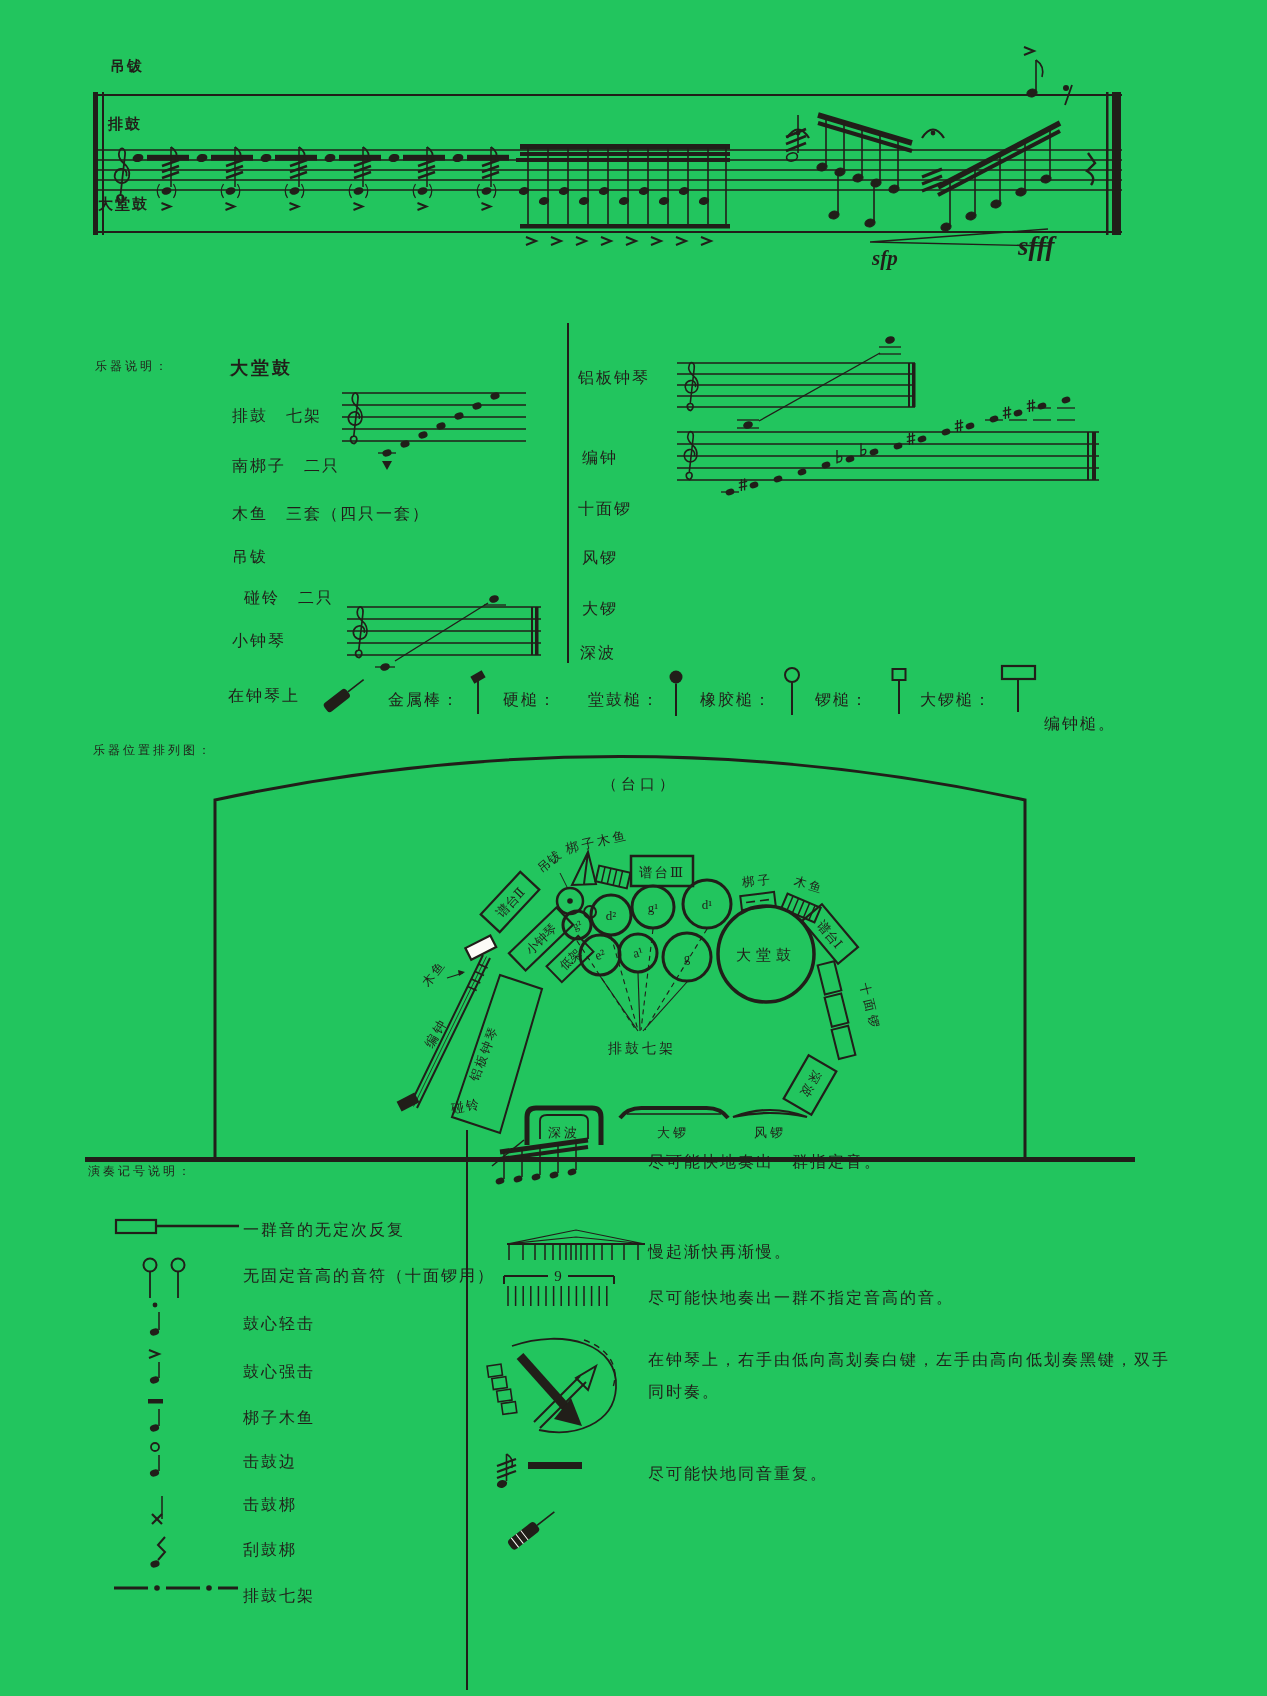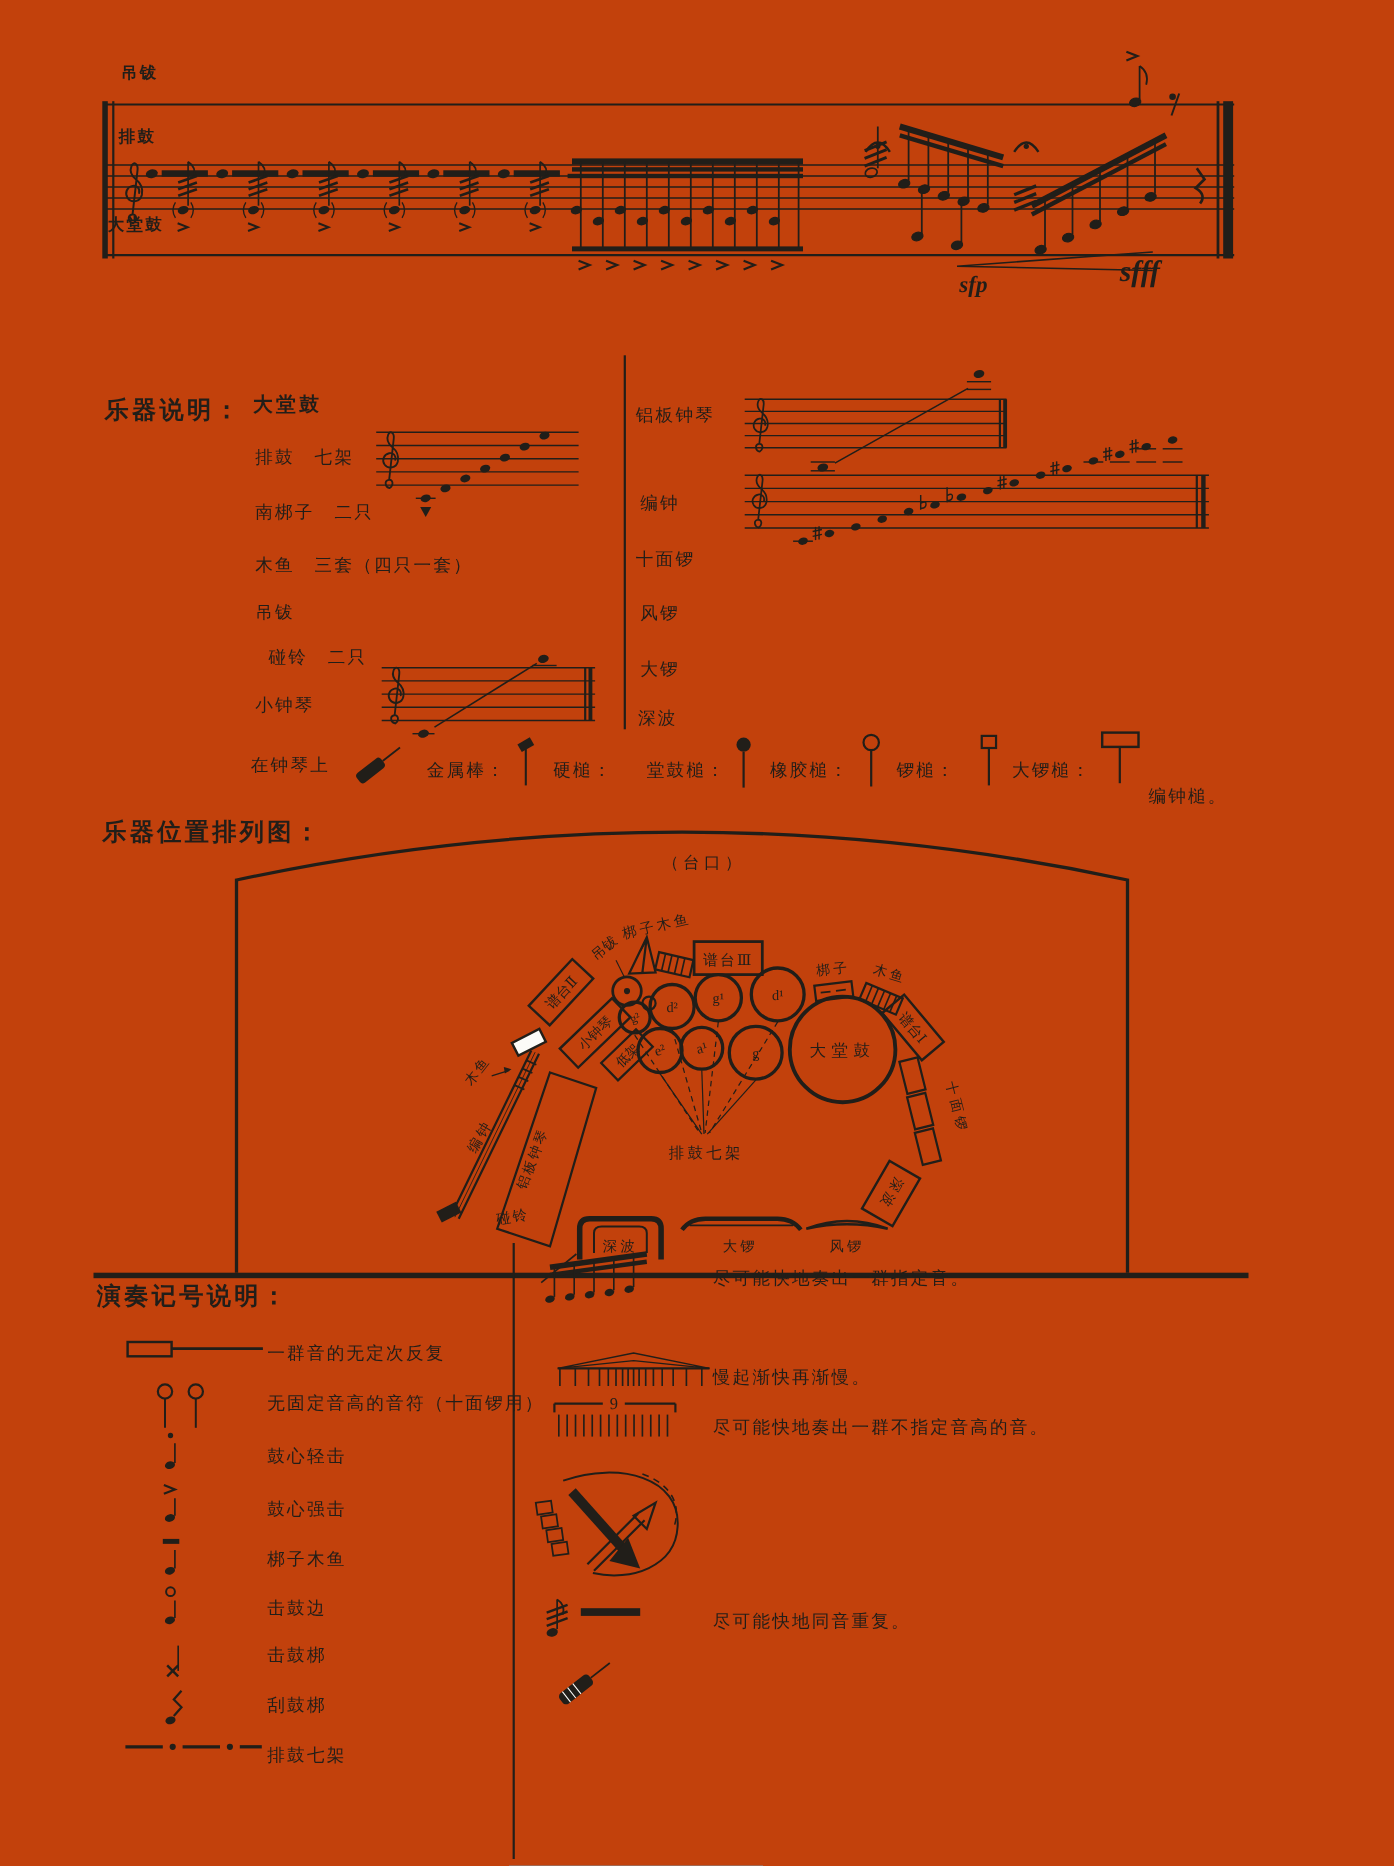--- a/index.html
+++ b/index.html
@@ -1,20 +1,20 @@
 <!DOCTYPE html>
 <html><head>
 <meta charset="utf-8">
 <style>
   html,body{margin:0;padding:0;background:#888;}
-  #page{position:relative;width:1267px;height:1696px;background:#c2410c;color:#211e19;
+  #page{position:relative;width:1267px;height:1696px;background:#22c55e;color:#211e19;
         font-family:"Liberation Serif","DejaVu Serif",serif;overflow:hidden;}
   .abs{position:absolute;}
   .txt{font-size:16px;letter-spacing:2px;white-space:nowrap;}
-  .hdr{font-size:22px;font-weight:700;letter-spacing:3px;white-space:nowrap;}
+  .hdr{font-size:12px;font-weight:400;letter-spacing:3px;white-space:nowrap;}
   .sub{font-size:18px;font-weight:700;letter-spacing:3px;white-space:nowrap;}
   .wrap{white-space:normal;line-height:2.0;}
   .vline{background:#211e19;width:2px;}
   .hline{background:#211e19;}
   svg{overflow:visible;display:block;}
   svg text{fill:#211e19;font-family:"Liberation Serif","DejaVu Serif",serif;}
   .slabel{font-size:15px;font-weight:700;letter-spacing:2px;}
   .dyn{font-size:21px;font-style:italic;font-weight:700;}
   .dyn2{font-size:27px;font-style:italic;font-weight:700;}
   .dg{font-size:13px;}
@@ -649,20 +649,21 @@
     <rect x="12" y="64" width="14" height="11"></rect>
         <rect x="15" y="77" width="14" height="11"></rect>
   </g>
   <path d="M28,20 C80,2 135,18 132,62 C130,98 90,112 55,104" fill="none" stroke="#211e19" stroke-width="1.8"></path>
   <path d="M100,14 C128,24 136,44 128,64" fill="none" stroke="#211e19" stroke-width="1.4" stroke-dasharray="6 5"></path>
   <line x1="36" y1="30" x2="86" y2="86" stroke="#211e19" stroke-width="9"></line>
   <polygon points="98,100 70,93 87,72" fill="#211e19"></polygon>
   <path d="M56,102 L102,56 M50,96 L96,50" stroke="#211e19" stroke-width="2" fill="none"></path>
   <path d="M112,40 L92,52 L104,64 Z" stroke="#211e19" stroke-width="2" fill="none"></path>
 </svg>
+<div class="abs txt wrap" style="left:648px;top:1344px;width:530px">在钟琴上，右手由低向高划奏白键，左手由高向低划奏黑键，双手同时奏。</div>
 
 <svg class="abs" style="left:492px;top:1446px" width="100" height="50" viewBox="0 0 100 50">
   <use href="#nh" transform="translate(10,38)"></use>
   <line x1="14.5" y1="35" x2="14.5" y2="8" stroke="#211e19" stroke-width="1.6"></line>
   <path d="M14.5,8 q8,5 5,14" fill="none" stroke="#211e19" stroke-width="1.6"></path>
   <line x1="5" y1="20" x2="24" y2="13" stroke="#211e19" stroke-width="2.2"></line>
   <line x1="5" y1="26" x2="24" y2="19" stroke="#211e19" stroke-width="2.2"></line>
   <line x1="5" y1="32" x2="24" y2="25" stroke="#211e19" stroke-width="2.2"></line>
   <rect x="36" y="16" width="54" height="7" fill="#211e19"></rect>
 </svg>

